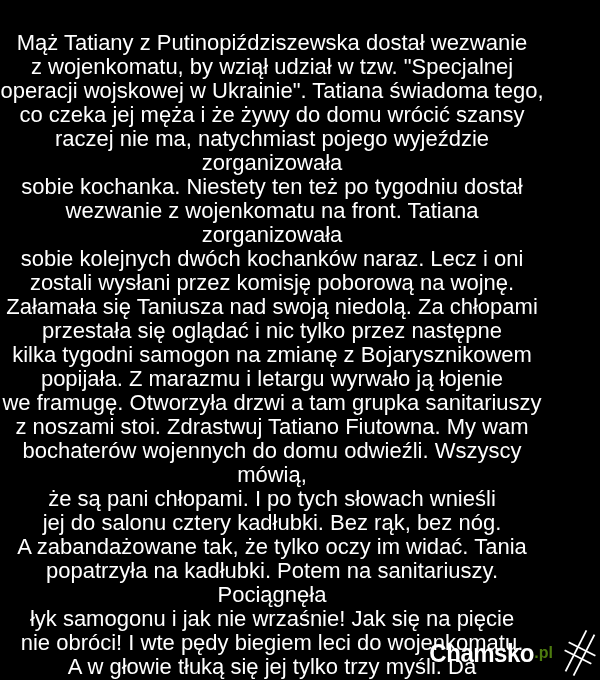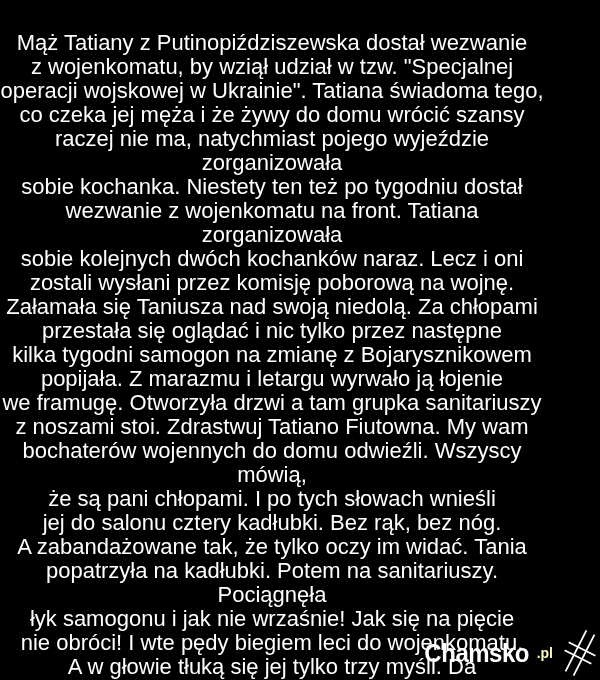--- a/index.html
+++ b/index.html
@@ -46,25 +46,25 @@
     letter-spacing: -0.5px;
     line-height: 1;
     transform: scaleX(0.96);
     transform-origin: right center;
   }
   .brand-wrap {
     display: flex;
     align-items: center;
   }
   .tld {
-    color: #fef9c3;
+    color: #4d7c0f;
     font-weight: 700;
-    font-size: 14px;
+    font-size: 16px;
     line-height: 1;
-    margin-left: 8px;
+    margin-left: 0;
     margin-bottom: 1px;
   }
   .hash-icon {
     margin-left: 9px;
     display: block;
   }
 </style>
 </head>
 <body>
 

